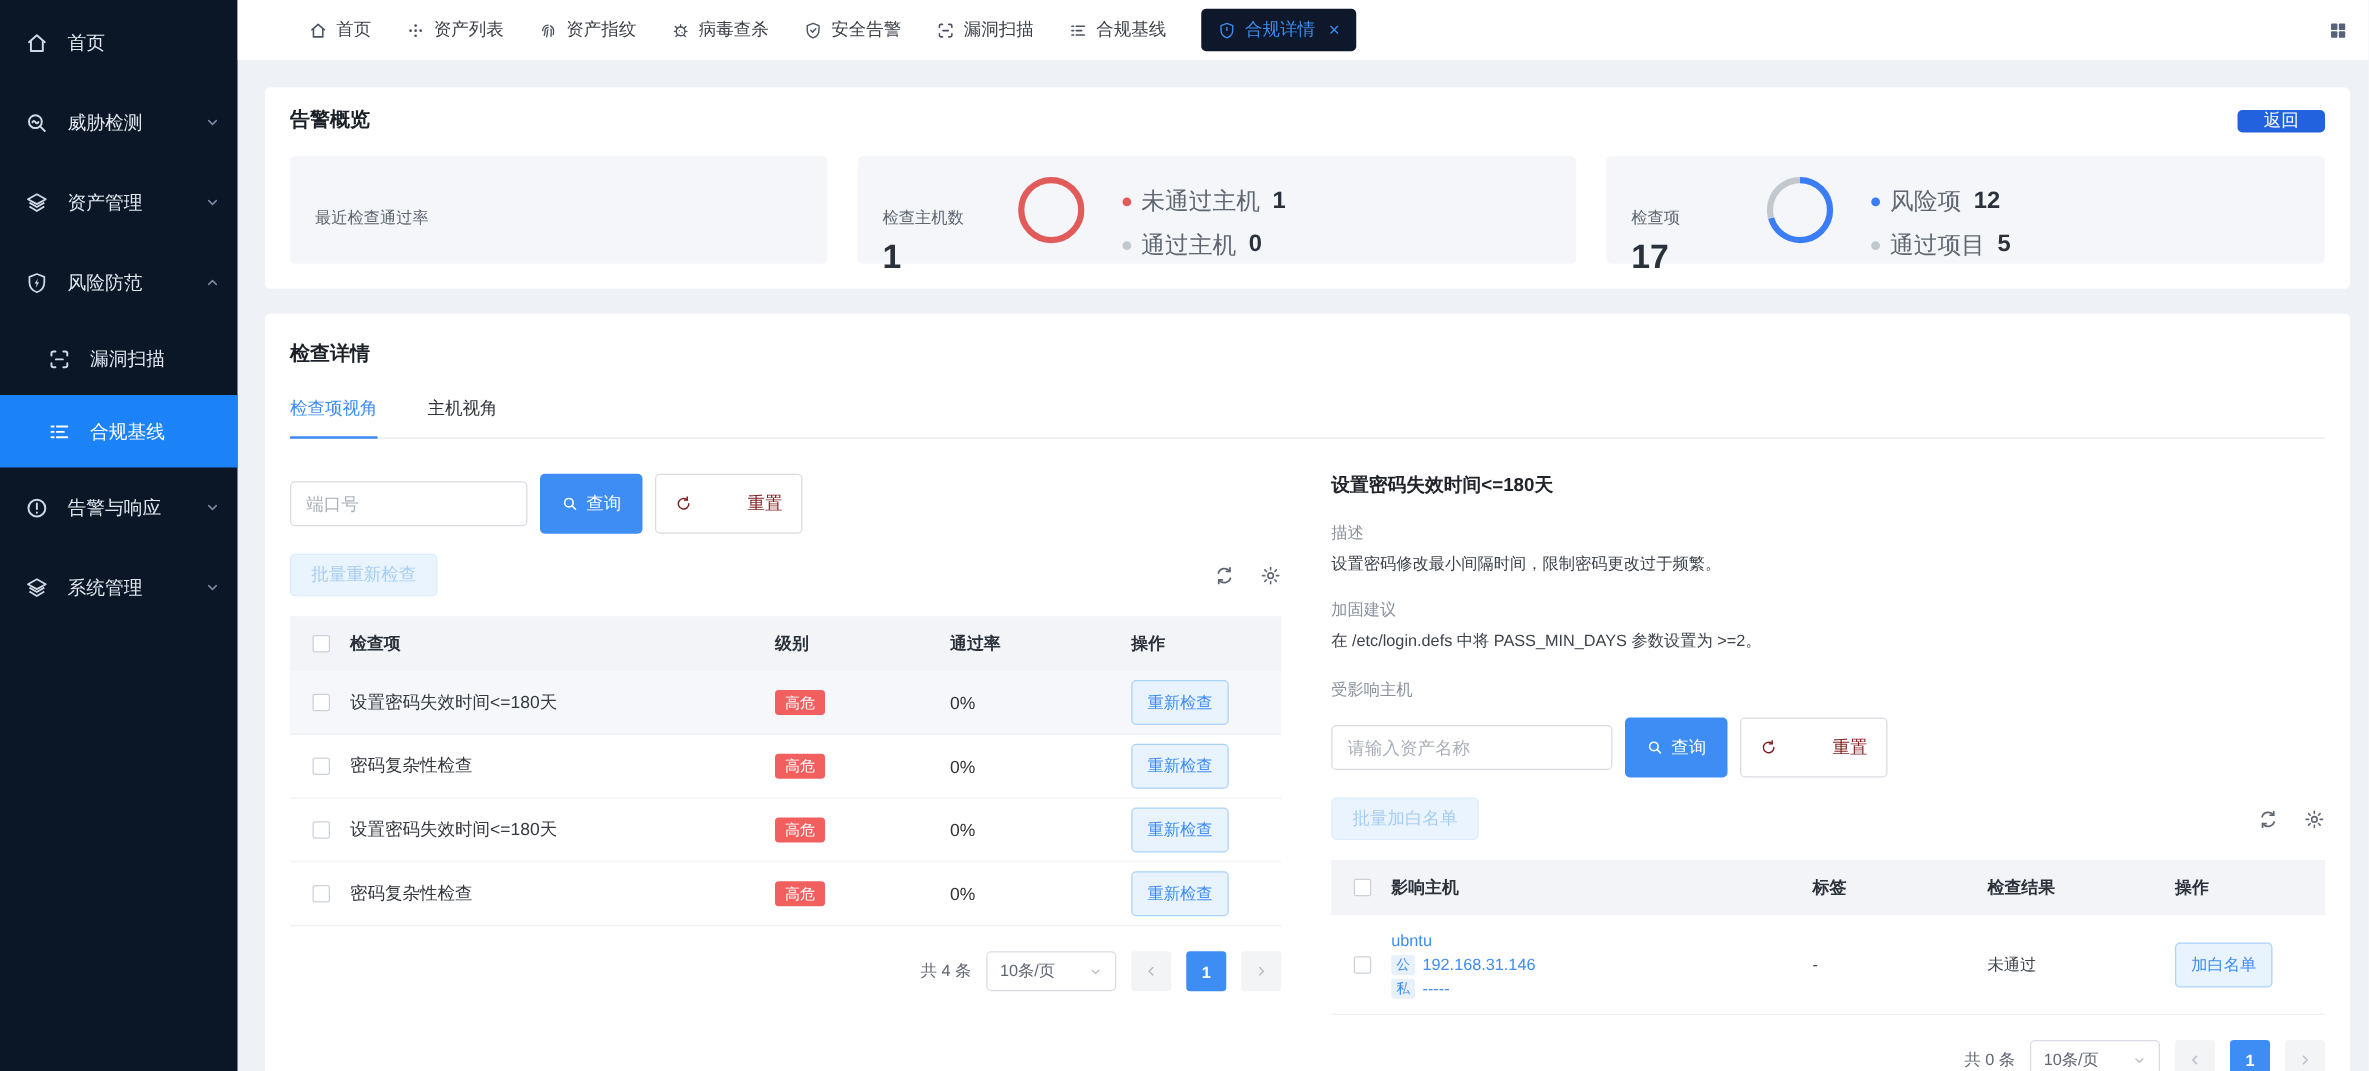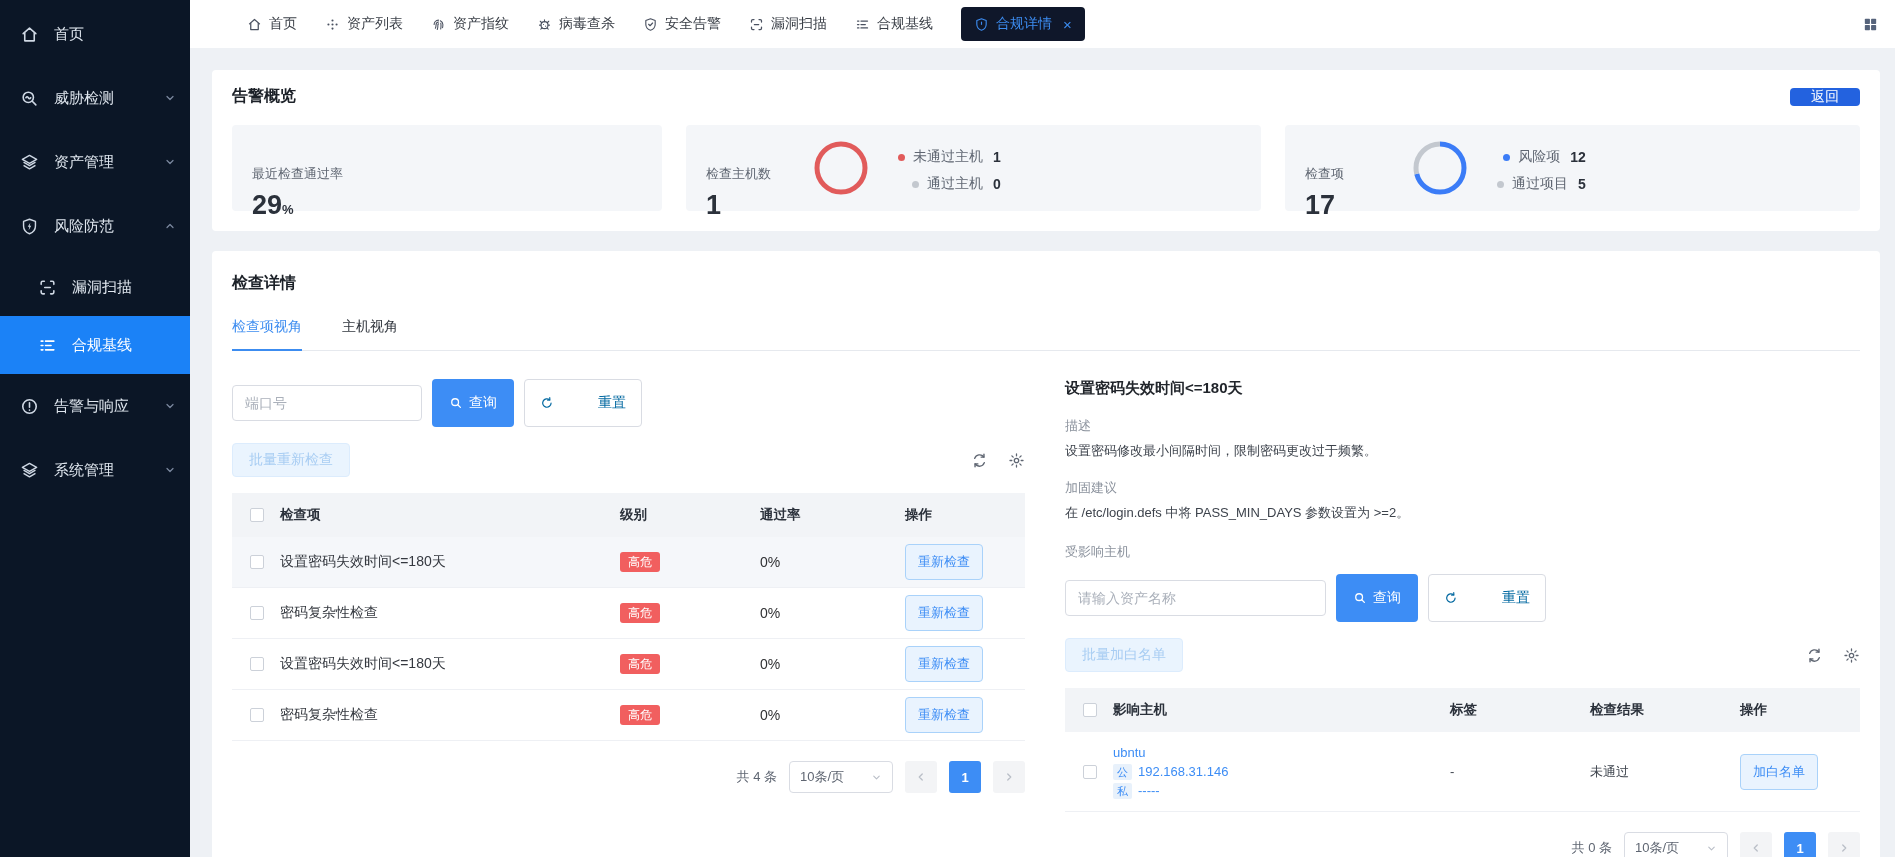--- a/index.html
+++ b/index.html
@@ -39,42 +39,42 @@
   .stat-card { background:#f4f6f9; border-radius:4px; height:86px; padding:15px 20px 0 20px; }
   .stat-card.one { flex:0 0 430px; }
   .stat-card.two { flex:0 0 575px; display:flex; align-items:flex-start; }
   .stat-card.three { flex:1; display:flex; align-items:flex-start; }
   .stat-main { width:108px; min-width:108px; }
   .stat-label { font-size:13px; color:#5f6672;margin-top:25px; }
   .stat-value { font-size:27px; font-weight:bold; color:#2b313b; margin-top:7px; }
   .stat-unit { font-size:13px; font-weight:bold; }
   .donut { margin-top:1px; }
   .legend { margin:8px 0 0 30px; }
-  .leg-item { display:flex; align-items:center; gap:8px; font-size:14px; color:#5f6672;justify-content:flex-end; }
+  .leg-item { display:flex; align-items:center; gap:8px; font-size:19px; color:#5f6672; }
   .leg-item + .leg-item { margin-top:9px; }
   .leg-dot { width:7px; height:7px; border-radius:50%; }
   .leg-val { color:#2b313b; font-weight:bold; margin-left:2px; }
 
   
   .details-card { margin-top:20px; padding:22px 20px 0 20px; height:648px; }
   .view-tabs { display:flex; gap:40px; border-bottom:1px solid #e6e9ee; margin-top:24px; }
   .view-tab { padding-bottom:13px; font-size:14px; color:#2f343c; cursor:pointer; }
   .view-tab.active { color:#3c8cf0; border-bottom:2px solid #3c8cf0; margin-bottom:-1px; }
   .detail-cols { display:flex; gap:40px; padding-top:28px; }
   .col-left { width:793px; min-width:793px; }
   .col-right { flex:1; }
 
   .search-row { display:flex; gap:10px; align-items:center; }
   .text-input { height:36px; border:1px solid #d9dce3; border-radius:4px; padding:12px 12px; font-size:14px; color:#303133; width:190px; outline:none; background:#fff; }
   .text-input::placeholder { color:#aab0ba; }
-  .r-input { width:261px; }
+  .r-input { width:225px; }
   .btn { height:48px; border-radius:4px; font-size:14px; display:inline-flex; align-items:center; gap:6px; cursor:pointer; }
   .btn svg { width:14px; height:14px; }
   .btn-primary { background:#3d8df5; color:#fff; border:none; padding:0 17px; }
-  .btn-plain { background:#fff; color:#0369a1; border:1px solid #d9dce3; padding:0 15px;gap:44px; }
+  .btn-plain { background:#fff; color:#7f1d1d; border:1px solid #d9dce3; padding:0 15px;gap:44px; }
 
   .batch-row { margin-top:16px; display:flex; justify-content:space-between; align-items:center; }
   .btn-disabled { height:34px; background:#eaf4fe; border:1px solid #dcecfd; color:#a8cdf3; border-radius:4px; padding:0 16px; font-size:14px; display:inline-flex; align-items:center; cursor:not-allowed; }
   .tool-icons { display:flex; gap:20px; color:#5f6672; }
   .tool-icons svg { width:17px; height:17px; cursor:pointer; }
 
   .tbl { margin-top:16px; width:100%; }
   .grid5L { display:grid; grid-template-columns:48px 1fr 140px 145px 120px; align-items:center; }
   .grid5R { display:grid; grid-template-columns:48px 1fr 140px 150px 120px; align-items:center; }
   .tbl-head { background:#f2f4f7; height:44px; font-weight:bold; color:#2b313b; font-size:13.5px; }
@@ -381,21 +381,20 @@
   <div class="content">
 
     <section class="card overview-card">
       <div class="overview-head">
         <h2 class="section-title">告警概览</h2>
         <button class="back-btn">返回</button>
       </div>
       <div class="stat-row">
         <div class="stat-card one">
           <div class="stat-label">最近检查通过率</div>
-          <div class="stat-value"><span>29</span><span class="stat-unit">%</span></div>
         </div>
 
         <div class="stat-card two">
           <div class="stat-main">
             <div class="stat-label">检查主机数</div>
             <div class="stat-value">1</div>
           </div>
           <svg class="donut" width="54" height="54" viewBox="0 0 54 54">
             <g transform="rotate(-90 27 27)">
               <circle class="seg" cx="27" cy="27" r="24" fill="none" stroke-width="5" stroke-dasharray="150.79644737231007 150.79644737231007" stroke-dashoffset="0" style="stroke: rgb(225, 91, 91);"></circle>

